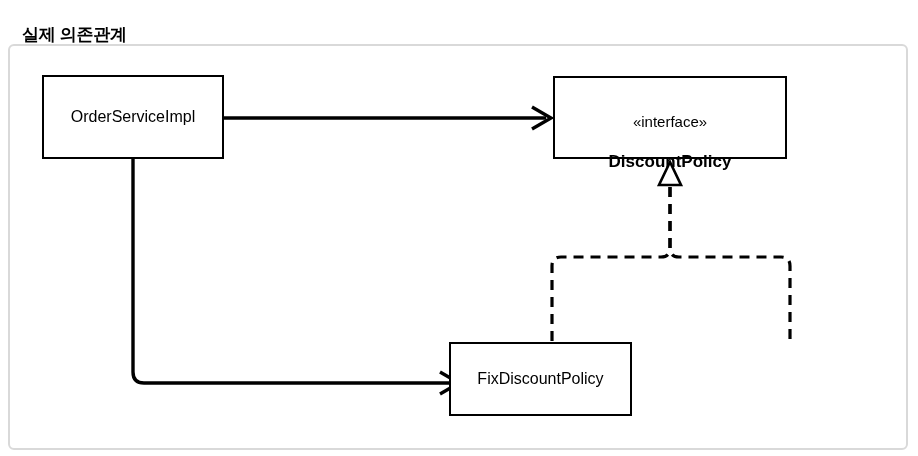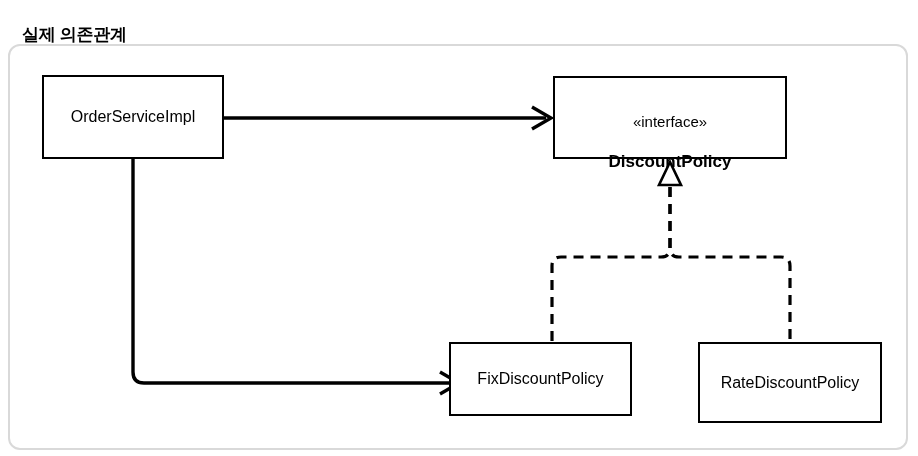--- a/index.html
+++ b/index.html
@@ -26,21 +26,21 @@
     letter-spacing: -0.3px;
   }
   .canvas {
     position: absolute;
     left: 8px;
     top: 44px;
     width: 900px;
     height: 406px;
     background: #ffffff;
     border: 2px solid #d9d9d9;
-    border-radius: 12px;
+    border-radius: 6px;
     box-sizing: border-box;
   }
   .edges-layer {
     position: absolute;
     left: 0;
     top: 0;
     width: 898px;
     height: 402px;
   }
   .node {
@@ -102,18 +102,15 @@
 
     <div class="node node-discount">
       <span class="stereotype">«interface»</span>
       <span class="iface-name">DiscountPolicy</span>
     </div>
 
     <div class="node node-fix">
       <span>FixDiscountPolicy</span>
     </div>
 
-    <div class="node node-rate">
-      <span>RateDiscountPolicy</span>
-    </div>
 
   </div>
 </div>
 
 </body></html>

